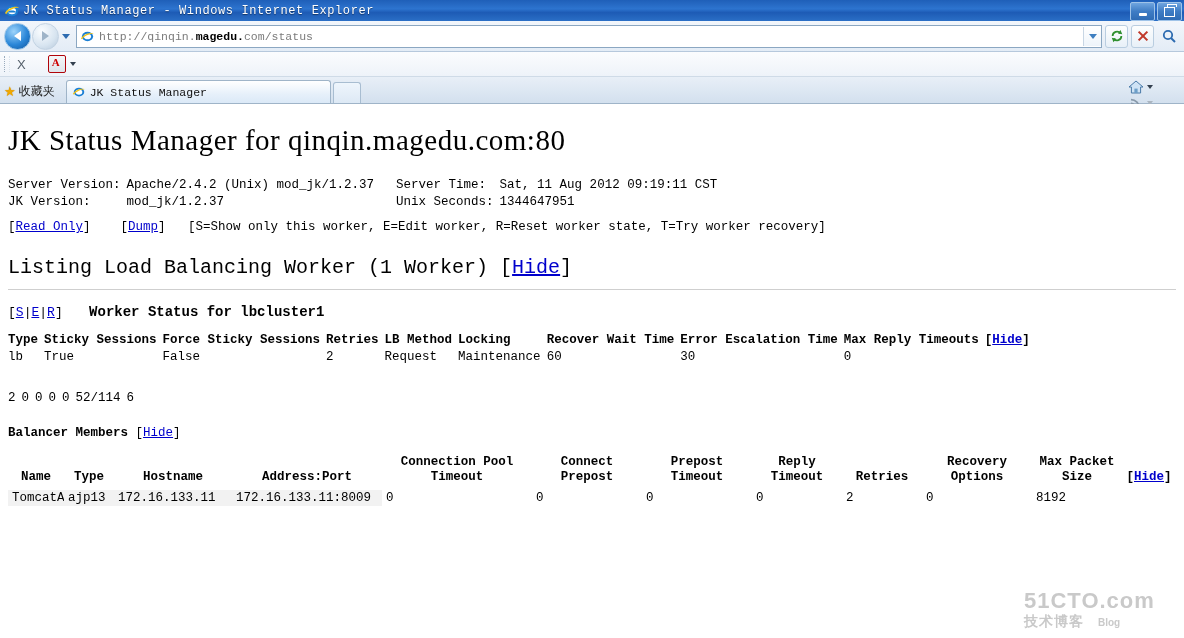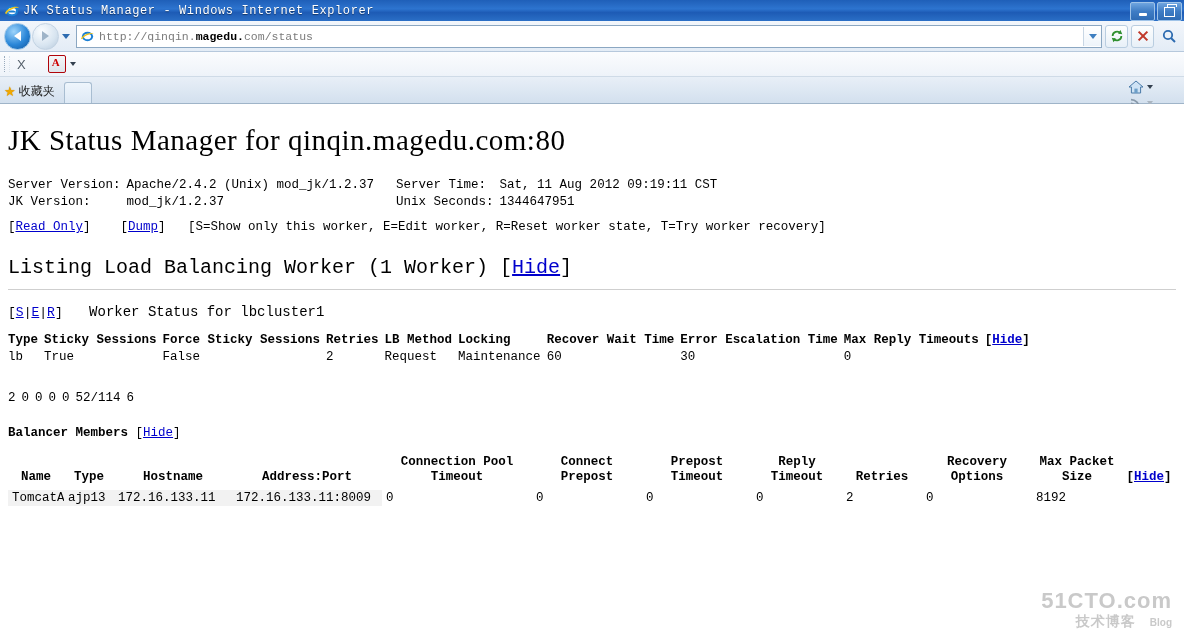--- a/index.html
+++ b/index.html
@@ -383,21 +383,21 @@
     border-top: 1px solid #cfcfcf;
     margin: 10px 0 0 0;
   }
   .worker-head {
     margin-top: 14px;
     font-family: "Liberation Mono", monospace;
     font-size: 14px;
     white-space: nowrap;
   }
   .worker-head .ser { font-size: 13px; }
-  .worker-head .wtitle { margin-left: 18px; font-weight: normal; }
+  .worker-head .wtitle { margin-left: 18px; font-weight: bold; }
 
   table.stat {
     border-collapse: collapse;
     margin-top: 13px;
     font-family: "Liberation Mono", monospace;
     font-size: 12.5px;
     white-space: nowrap;
   }
   table.stat th {
     font-weight: bold;
@@ -440,21 +440,21 @@
     white-space: nowrap;
     overflow: hidden;
   }
   table.members td.num { text-align: left; background: transparent; }
 
   .watermark {
     position: absolute;
     right: 12px;
     bottom: 6px;
     width: 148px;
-    text-align: right;
+    text-align: left;
     pointer-events: none;
     user-select: none;
   }
   .wm-main {
     font-family: "Liberation Sans", sans-serif;
     font-size: 22px;
     font-weight: bold;
     color: #c9c9c9;
     letter-spacing: 1px;
     line-height: 22px;
@@ -551,20 +551,30 @@
   <span class="pdf-icon"></span>
   <span class="mini-caret"></span>
 </div>
 
 <div class="tabrow">
   <div class="favbtn">
     <span class="star">★</span>
     <span>收藏夹</span>
   </div>
 
+  <div class="tab">
+    <span style="width:14px;height:14px;margin-right:4px;">
+      <svg width="14" height="14" viewBox="0 0 16 16">
+        <ellipse cx="8" cy="8" rx="6" ry="5" fill="#1b7fd4"></ellipse>
+        <ellipse cx="8" cy="8" rx="3.8" ry="3" fill="#ffffff"></ellipse>
+        <path d="M1 10 C4 5, 13 2.5, 15 5.5 C12.6 4.2, 5 6.8, 2.2 11 Z" fill="#f0c419"></path>
+      </svg>
+    </span>
+    <span class="lbl">JK Status Manager</span>
+  </div>
   <div class="newtab"></div>
 
   <div class="cmdbar-right">
     <span class="cmd-sep"></span>
     <span class="cmd-item">
       <svg class="ico-home" width="16" height="16" viewBox="0 0 16 16">
         <polygon points="8,2 15,8 12.6,8 12.6,14 3.4,14 3.4,8 1,8" fill="#cfe3f5" stroke="#4a7aa8" stroke-width="1"></polygon>
         <rect x="6.4" y="9.6" width="3.2" height="4.4" fill="#6d9fc9"></rect>
       </svg>
       <span class="mini-caret dn"></span>

